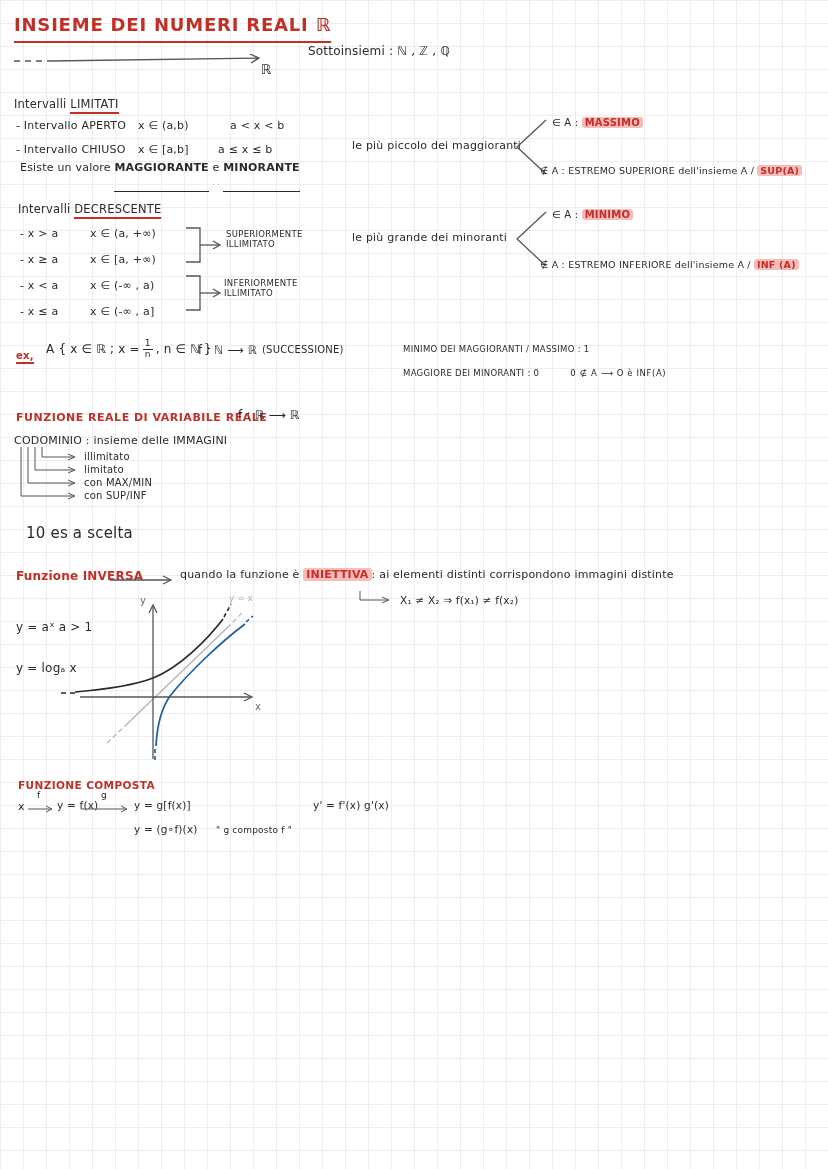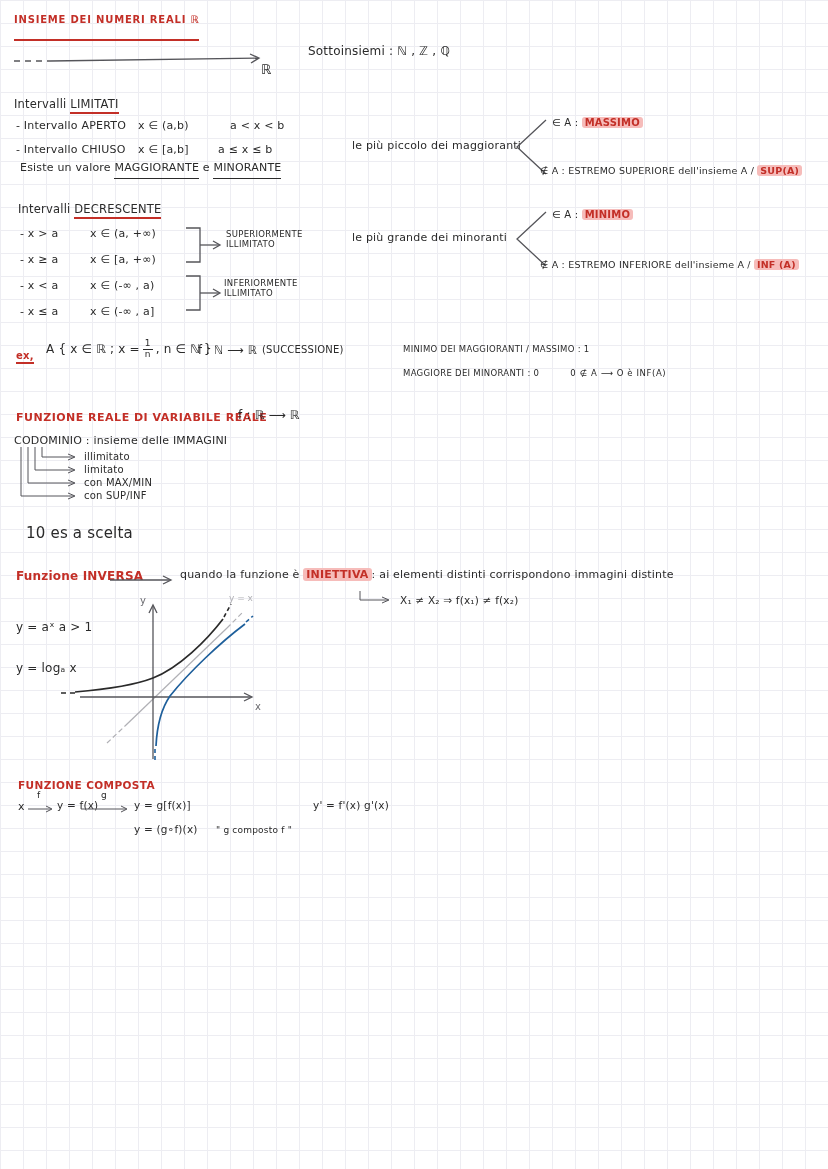--- a/index.html
+++ b/index.html
@@ -13,23 +13,23 @@
     background-image:
       linear-gradient(var(--grid) 1px, transparent 1px),
       linear-gradient(90deg, var(--grid) 1px, transparent 1px);
     background-size:23px 23px;
     font-family:"DejaVu Sans", sans-serif;
     color:var(--ink);
   }
   .hw{position:absolute; white-space:nowrap; font-size:11px; letter-spacing:.2px;}
   .abs{position:absolute;}
   .red{color:var(--red); font-weight:bold;}
-  .title{font-size:10px; letter-spacing:.8px; border-bottom:2px solid var(--red); padding-bottom:14px;}
+  .title{font-size:18px; letter-spacing:.8px; border-bottom:2px solid var(--red); padding-bottom:6px;}
   .u-red{border-bottom:2px solid var(--red); padding-bottom:1px;}
-  .u-ink{border-bottom:1.4px solid var(--ink); padding-bottom:4px;}
+  .u-ink{border-bottom:1.4px solid var(--ink); padding-bottom:17px;font-weight:bold;}
   .hl{color:var(--red); background:var(--highlight); padding:0 3px; border-radius:3px; font-weight:bold;}
   .row{display:flex;align-items:flex-end;}
   .row .c{display:inline-block;}
   .small{font-size:8.5px; letter-spacing:.3px;}
   .stack span{display:block; line-height:1.15;}
   .frac{display:inline-flex; flex-direction:column; align-items:center; font-size:9px; line-height:1; margin:0 3px; vertical-align:middle;}
   .frac .num{border-bottom:1.1px solid var(--ink); padding:0 2px 1px;}
   svg{overflow:visible;}
   .ink-line{stroke:#55555a; stroke-width:1.3; fill:none;}
   .dashed{stroke-dasharray:6 5;}

